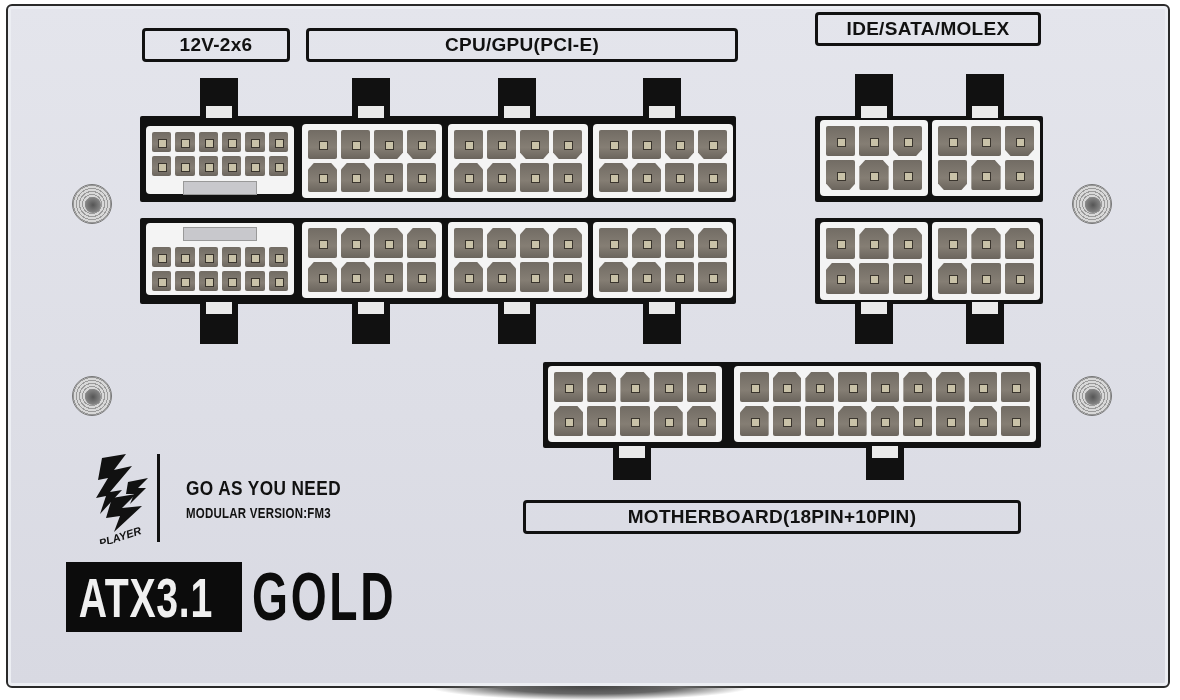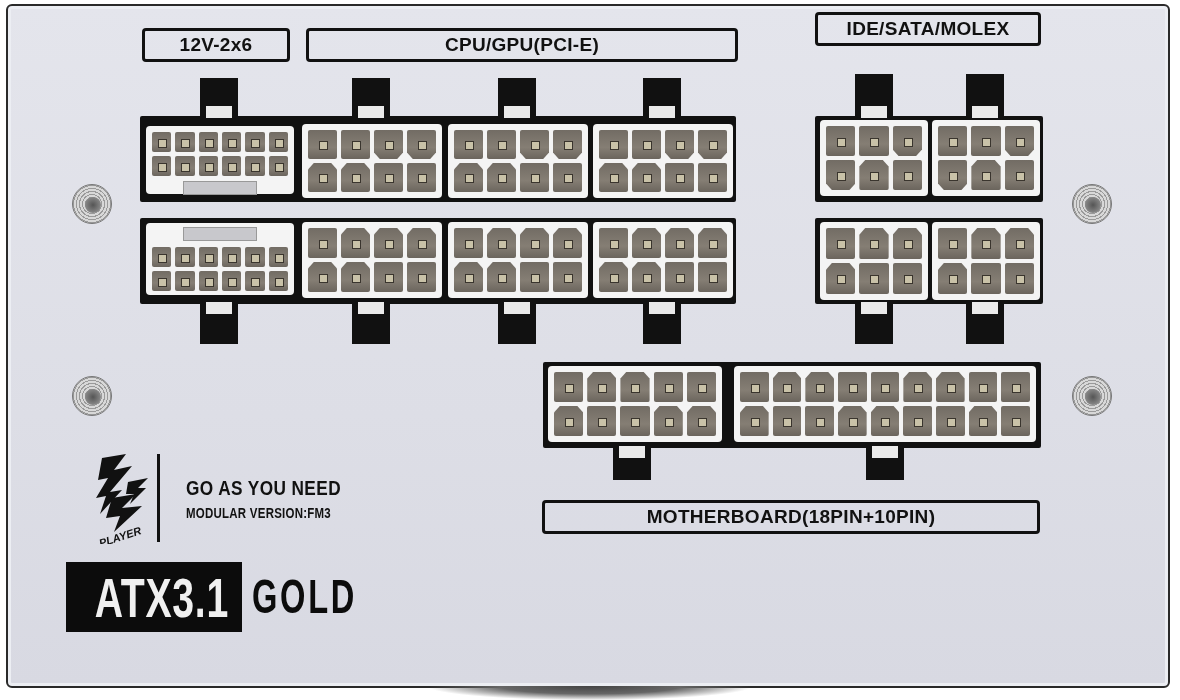--- a/index.html
+++ b/index.html
@@ -73,27 +73,27 @@
   .slogan {
     position: absolute; left: 186px; top: 476px; font-weight: bold; font-size: 21px;
     color: #111; transform: scaleX(0.82); transform-origin: left; letter-spacing: 0.5px;
   }
   .modular-text {
     position: absolute; left: 186px; top: 505px; font-weight: bold; font-size: 14px;
     color: #111; transform: scaleX(0.82); transform-origin: left; letter-spacing: 0.3px;
   }
   .atx-badge {
     position: absolute; left: 66px; top: 562px; width: 176px; height: 70px;
-    background: #0c0c0c; color: #f0f0f0; display: flex; align-items: center; justify-content: flex-start;
+    background: #0c0c0c; color: #f0f0f0; display: flex; align-items: center; justify-content: flex-end;
     font-weight: bold; font-size: 56px; letter-spacing: 1px;
   }
   .atx-badge span { display: inline-block; transform: scaleX(0.7); }
   .gold-text {
     position: absolute; left: 252px; top: 560px; height: 72px; display: flex; align-items: center;
-    font-weight: bold; font-size: 48px; color: #0c0c0c; letter-spacing: 4px;
+    font-weight: bold; font-size: 68px; color: #0c0c0c; letter-spacing: 4px;
   }
   .gold-text span { display: inline-block; transform: scaleX(0.68); transform-origin: left; }
 </style>
 </head>
 <body>
 
 <div class="panel"></div>
 <div class="panel-bottom-shadow"></div>
 
 <div class="label-box" style="left:142px; top:28px; width:148px;">12V-2x6</div>
@@ -311,21 +311,21 @@
     <div class="pin"></div>
     <div class="pin"></div>
     <div class="pin chamfer"></div>
     <div class="pin chamfer"></div>
     <div class="pin"></div>
     <div class="pin"></div>
     <div class="pin chamfer"></div>
     <div class="pin"></div>
 </div>
 
-<div class="label-box" style="left:542px; top:500px; width:498px; height:34px; border-width:3px;">MOTHERBOARD(18PIN+10PIN)</div>
+<div class="label-box" style="left:523px; top:500px; width:498px; height:34px; border-width:3px;">MOTHERBOARD(18PIN+10PIN)</div>
 
 <svg class="brand-logo" viewBox="0 0 58 92">
   <path d="M10 6 L34 2 L22 18 L40 14 L18 40 L30 38 L8 62 L14 44 L4 46 L16 26 L6 28 Z" fill="#111"></path>
   <path d="M20 46 L44 42 L30 56 L50 54 L22 80 L28 64 L14 66 Z" fill="#111"></path>
   <path d="M36 30 L56 26 L46 36 L54 36 L38 52 L42 42 L34 42 Z" fill="#111"></path>
   <text x="6" y="88" font-size="11" font-weight="bold" font-style="italic" fill="#111" font-family="Liberation Sans, sans-serif" transform="rotate(-18 30 84)">PLAYER</text>
 </svg>
 <div class="brand-divider"></div>
 <div class="slogan">GO AS YOU NEED</div>
 <div class="modular-text">MODULAR VERSION:FM3</div>

